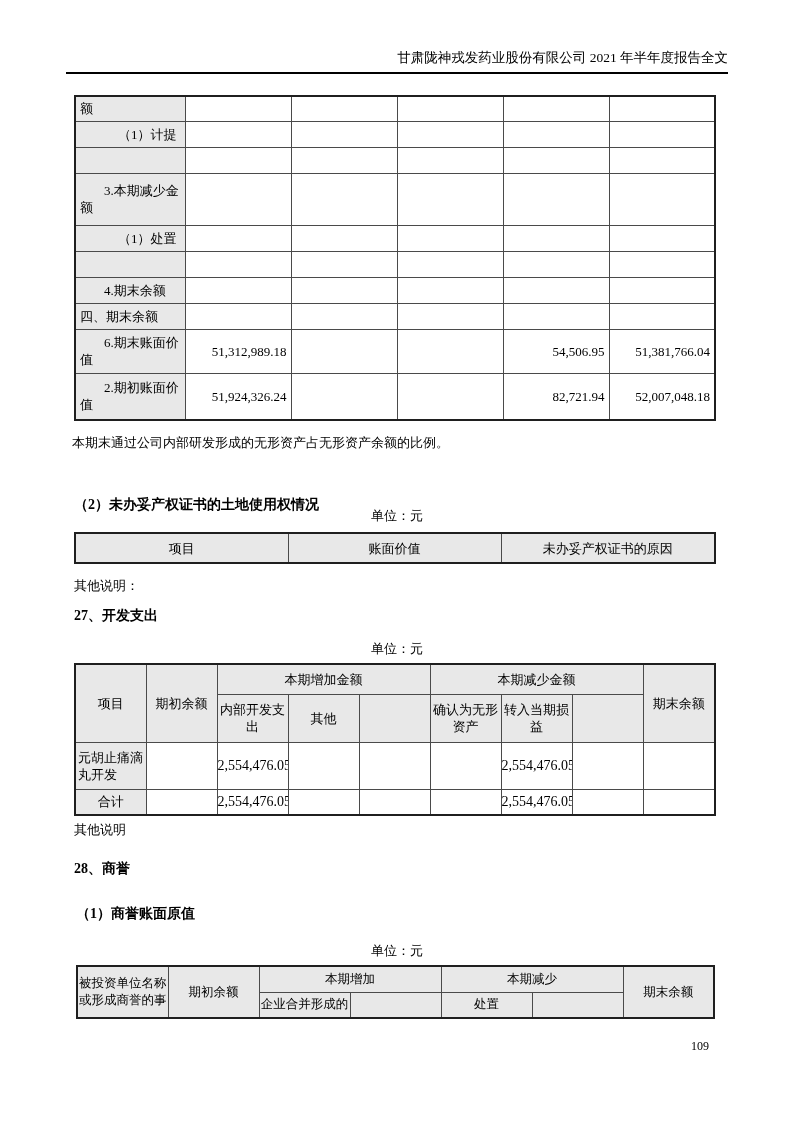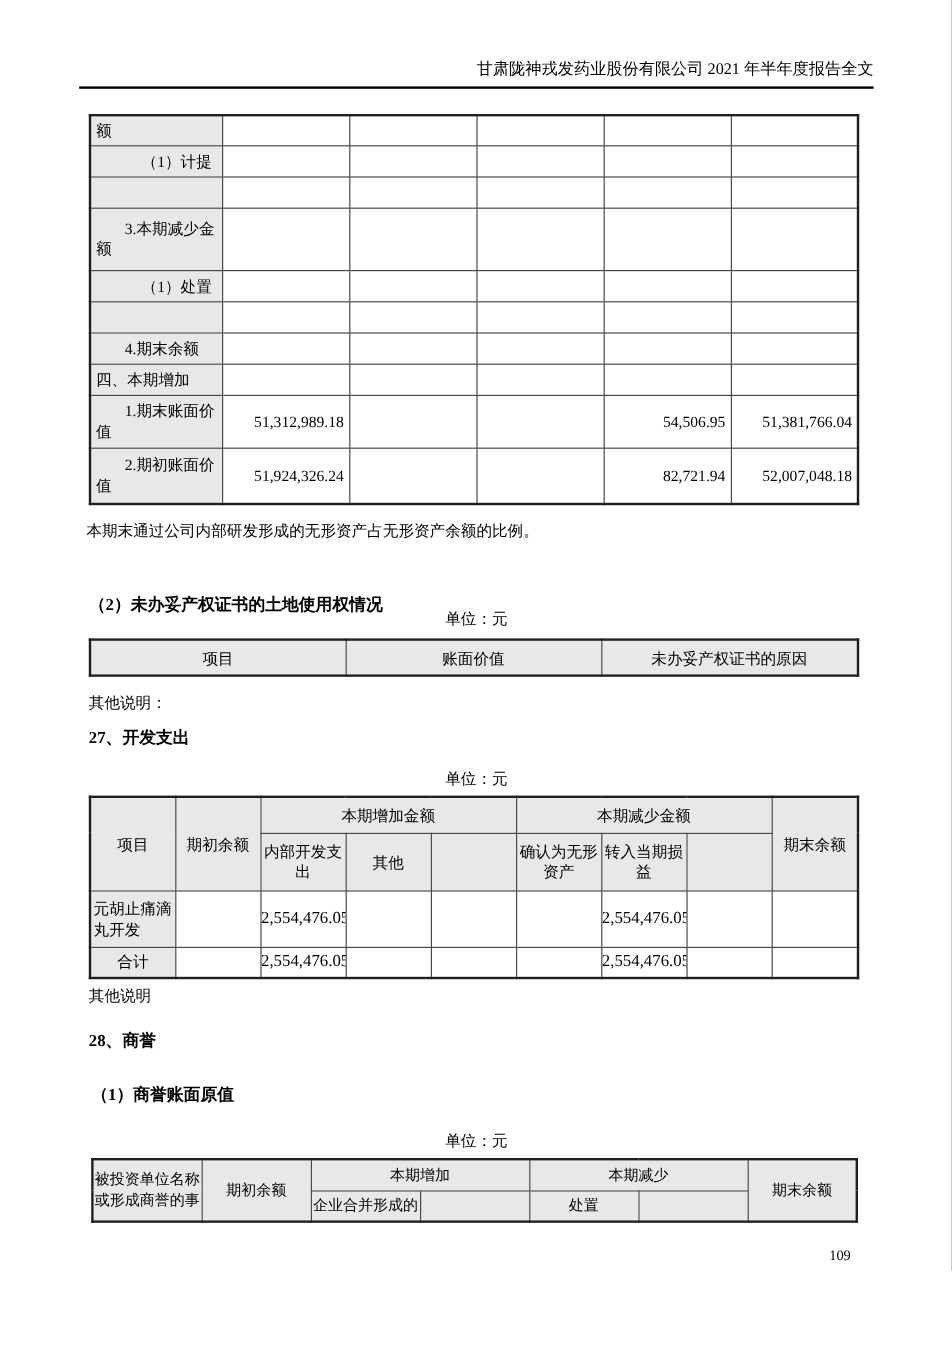--- a/index.html
+++ b/index.html
@@ -111,29 +111,29 @@
     </tr>
     <tr class="rh26">
       <td class="lab shade num">4.期末余额</td>
       <td></td>
           <td></td>
       <td></td>
           <td></td>
       <td></td>
     </tr>
     <tr class="rh26">
-      <td class="lab shade">四、本期增加</td>
+      <td class="lab shade">四、期末余额</td>
       <td></td>
           <td></td>
       <td></td>
           <td></td>
       <td></td>
     </tr>
     <tr class="rh44">
-      <td class="lab shade num">1.期末账面价值</td>
+      <td class="lab shade num">6.期末账面价值</td>
       <td class="val">51,312,989.18</td>
       <td></td>
       <td></td>
       <td class="val">54,506.95</td>
       <td class="val">51,381,766.04</td>
     </tr>
     <tr class="rh47">
       <td class="lab shade num">2.期初账面价值</td>
       <td class="val">51,924,326.24</td>
       <td></td>

